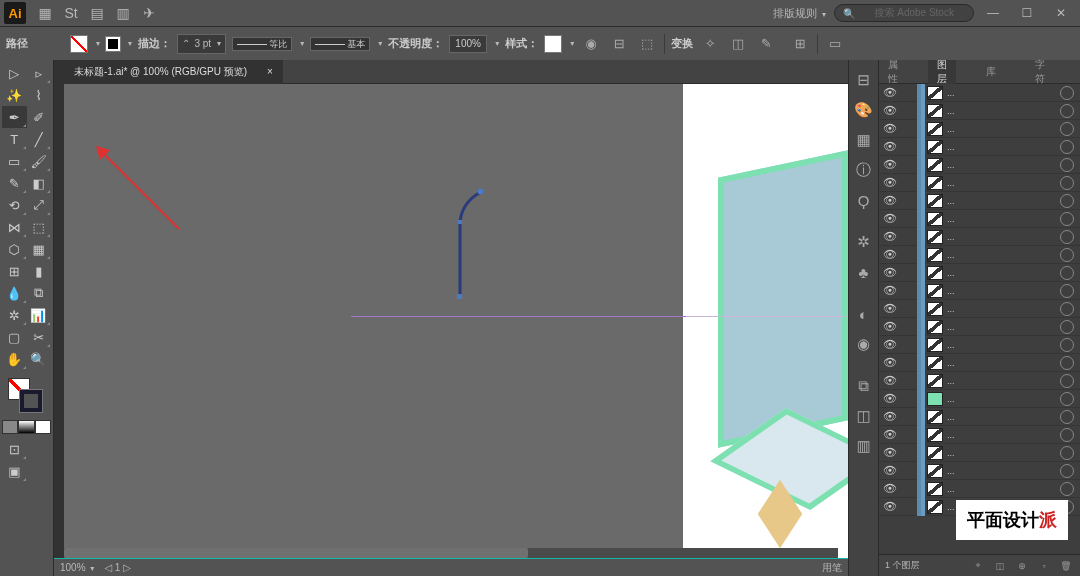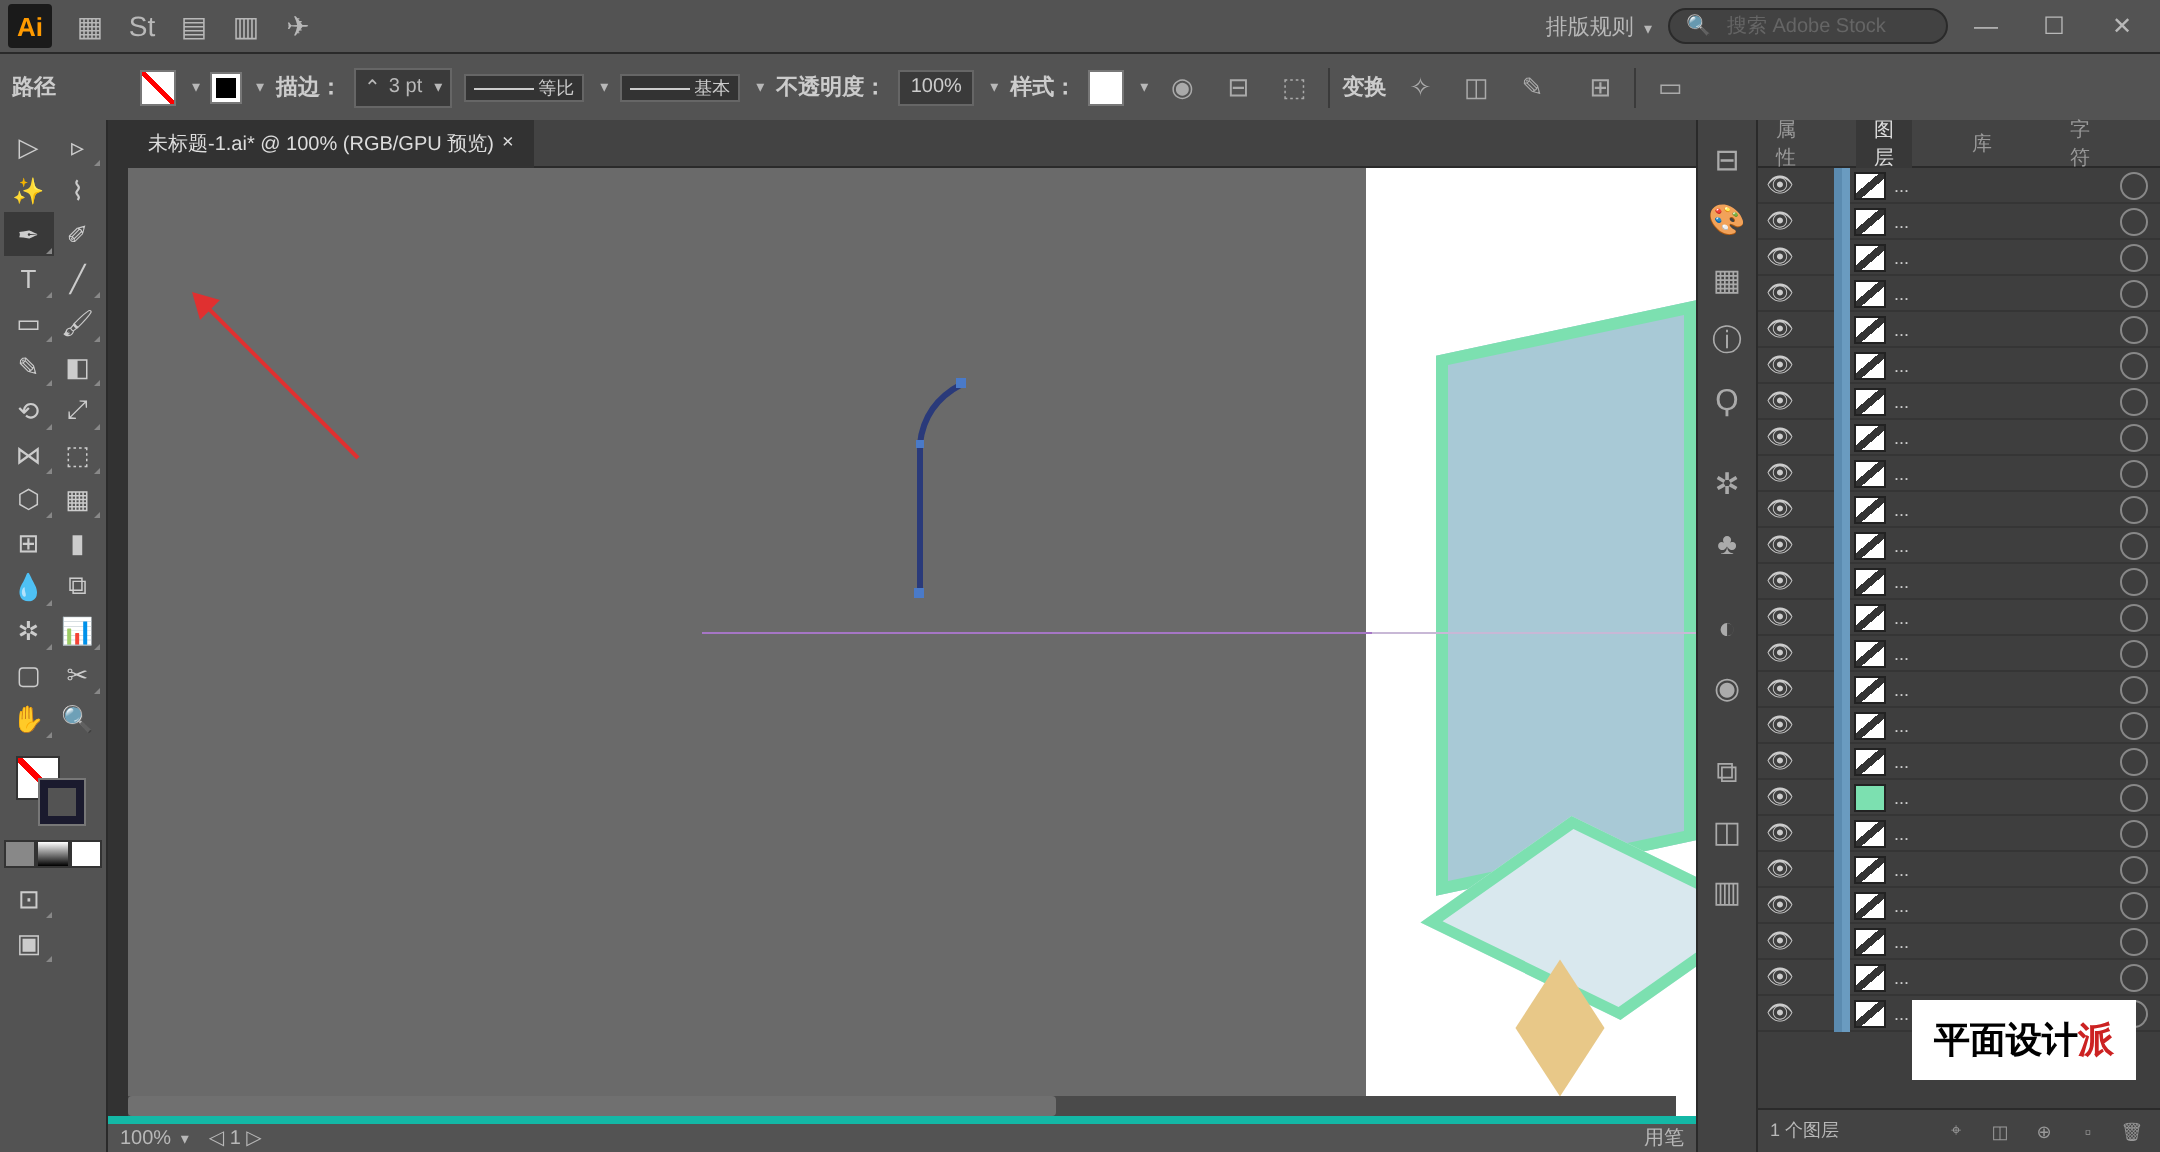--- a/index.html
+++ b/index.html
@@ -25,21 +25,21 @@
 .profile-line { width: 60px; height: 14px; background: #333; border: 1px solid #666; position: relative; padding-left: 40px; }
 .profile-line::before { content: ""; position: absolute; left: 4px; right: 24px; top: 6px; height: 1px; background: #ccc; }
 .profile-txt { position: absolute; right: 4px; top: 0; font-size: 9px; color: #ccc; }
 .opacity-field { width: 38px; height: 18px; background: #3a3a3a; border: 1px solid #666; text-align: center; font-size: 10px; color: #ccc; display: flex; align-items: center; justify-content: center; }
 .swatch-white { width: 18px; height: 18px; background: #fff; border: 1px solid #777; }
 .cicon { width: 22px; height: 22px; display: flex; align-items: center; justify-content: center; cursor: pointer; font-size: 13px; color: #aaa; }
 .sep { width: 1px; height: 20px; background: #3a3a3a; }
 
 
 .tabbar { position: absolute; left: 64px; top: 60px; right: 232px; height: 24px; background: #434343; display: flex; align-items: center; border-bottom: 1px solid #2a2a2a; }
-.tab { height: 24px; background: #323232; padding: 0 10px; display: flex; align-items: center; gap: 4px; font-size: 10px; color: #ddd; }
+.tab { height: 24px; background: #323232; padding: 0 10px; display: flex; align-items: center; gap: 20px; font-size: 10px; color: #ddd; }
 .tab .close { cursor: pointer; }
 
 
 .toolbar { position: absolute; left: 0; top: 60px; width: 54px; bottom: 0; background: #535353; border-right: 1px solid #2a2a2a; padding: 2px; display: flex; flex-direction: column; }
 .toolrow { display: flex; height: 22px; }
 .tool { width: 25px; height: 22px; display: flex; align-items: center; justify-content: center; cursor: pointer; font-size: 13px; color: #ccc; position: relative; }
 .tool.active { background: #393939; }
 .tool .tri { position: absolute; right: 1px; bottom: 1px; width: 0; height: 0; border-left: 3px solid transparent; border-bottom: 3px solid #888; }
 .fill-stroke { position: relative; height: 42px; margin-top: 6px; }
 .fs-fill { position: absolute; left: 6px; top: 2px; width: 22px; height: 22px; background: #fff; border: 1px solid #333; }
@@ -56,21 +56,21 @@
 .cube-face2 { position: absolute; left: 30px; top: 250px; width: 100px; height: 90px; background: #d9e8ee; border: 6px solid #7ce0b0; transform: skewY(26deg) skewX(-40deg); }
 .diamond { position: absolute; left: 42px; top: 330px; width: 40px; height: 40px; background: #e8c888; transform: rotate(45deg) skew(12deg, 12deg); }
 .curve-path { position: absolute; left: 393px; top: 108px; width: 40px; height: 110px; }
 .curve-path svg { width: 100%; height: 100%; overflow: visible; }
 .h-guide { position: absolute; left: 0; right: 0; top: 232px; height: 1px; }
 .hg-left { position: absolute; left: 287px; width: 335px; height: 1px; background: #a676c6; }
 .hg-right { position: absolute; left: 622px; right: 0; height: 1px; background: #c8b8d6; }
 .red-arrow { position: absolute; left: 30px; top: 60px; width: 90px; height: 90px; pointer-events: none; }
 
 
-.statusbar { position: absolute; left: 54px; bottom: 0; right: 232px; height: 18px; background: #535353; border-top: 4px solid #14b8a6; display: flex; align-items: center; font-size: 10px; padding: 0 6px; gap: 10px; }
+.statusbar { position: absolute; left: 54px; bottom: 0; right: 232px; height: 18px; background: #535353; border-top: 1px solid #14b8a6; display: flex; align-items: center; font-size: 10px; padding: 0 6px; gap: 10px; }
 .scrollbar-h { position: absolute; left: 64px; right: 242px; bottom: 18px; height: 10px; background: #4a4a4a; }
 .scrollbar-h .thumb { position: absolute; left: 0; width: 60%; height: 100%; background: #707070; border-radius: 2px; }
 
 
 .panelstrip { position: absolute; right: 202px; top: 60px; width: 30px; bottom: 0; background: #434343; border-left: 1px solid #2a2a2a; display: flex; flex-direction: column; align-items: center; padding-top: 8px; gap: 2px; }
 .pstrip-icon { width: 24px; height: 24px; display: flex; align-items: center; justify-content: center; font-size: 15px; color: #aaa; cursor: pointer; margin-bottom: 4px; }
 
 
 .panels { position: absolute; right: 0; top: 60px; width: 202px; bottom: 0; background: #434343; border-left: 1px solid #2a2a2a; display: flex; flex-direction: column; }
 .panel-tabs { height: 24px; display: flex; align-items: center; border-bottom: 1px solid #2a2a2a; gap: 21px; }
@@ -101,21 +101,21 @@
 
 <div class="menubar">
   <div class="ai-logo">Ai</div>
   <div class="micon">▦</div>
   <div class="micon">St</div>
   <div class="micon">▤</div>
   <div class="micon">▥</div>
   <div class="micon">✈</div>
   <div class="spacer"></div>
   <div class="layout-label"><span>排版规则</span> <span class="chev">▾</span></div>
-  <div class="search">🔍 <span style="opacity:.5;margin-left:8px">搜索 Adobe Stock</span></div>
+  <div class="search">🔍 <span style="opacity:.5;margin-left:19px">搜索 Adobe Stock</span></div>
   <div class="win-btn">—</div>
   <div class="win-btn">☐</div>
   <div class="win-btn">✕</div>
 </div>
 
 <div class="controlbar">
   <span class="lbl">路径</span>
   <div style="width:30px"></div>
   <div class="swatch-nofill"></div>
   <span class="chev">▾</span>

